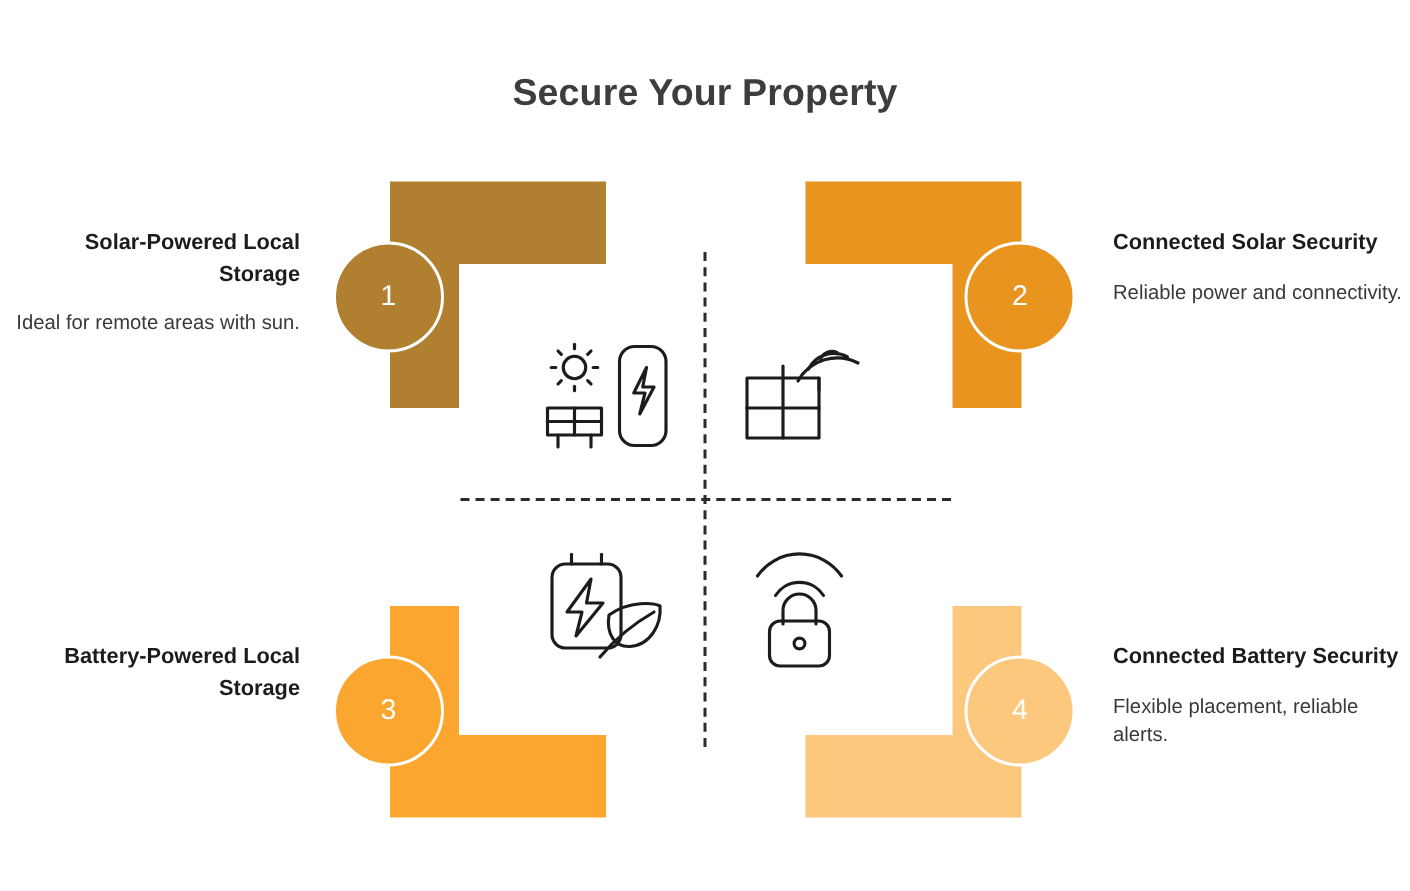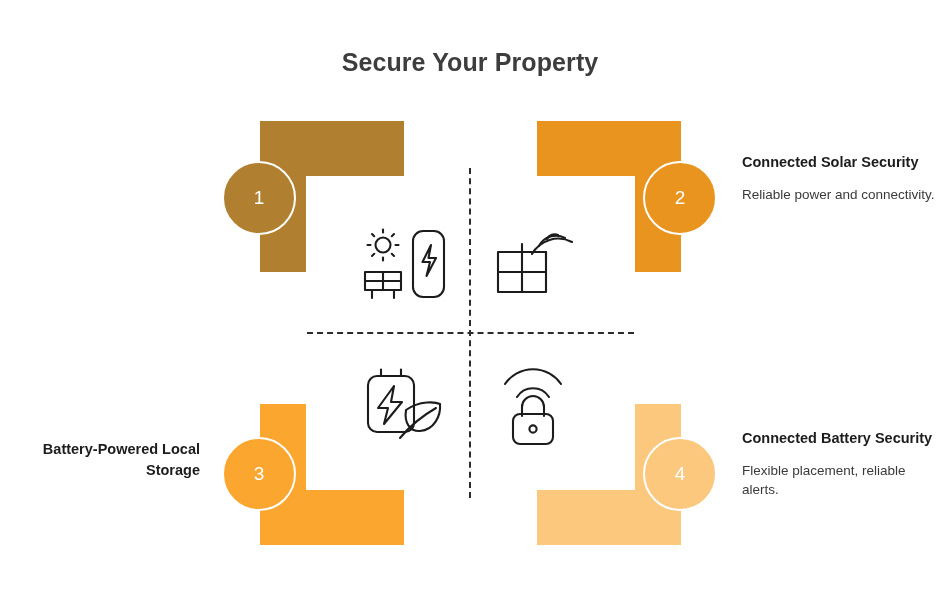--- a/index.html
+++ b/index.html
@@ -113,21 +113,21 @@
     font-size: 13.5px;
     font-weight: normal;
     color: #3a3a3a;
     line-height: 1.42;
   }
   .align-right { text-align: right; }
   .align-left  { text-align: left; }
 
   .t1 { left: 0px;   top: 152px; }
   .t2 { left: 742px; top: 152px; }
-  .t3 { left: 0px;   top: 439px; text-align: right; }
+  .t3 { left: 0px;   top: 428px; text-align: right; }
   .t4 { left: 742px; top: 428px; }
 
   
   .icon-wrap { position: absolute; }
   .i1 { left: 360px; top: 228px; }
   .i2 { left: 492px; top: 228px; }
   .i3 { left: 362px; top: 368px; }
   .i4 { left: 498px; top: 364px; }
 </style>
 </head>
@@ -232,20 +232,24 @@
       <path d="M7 20 A 34 34 0 0 1 63 20"></path>
       <path d="M19 33 A 19 19 0 0 1 51 33"></path>
 
       <path d="M24 52 V 43 A 11 11 0 0 1 46 43 V 52"></path>
 
       <rect x="15" y="50" width="40" height="30" rx="7"></rect>
       <circle cx="35" cy="65" r="3.6"></circle>
     </svg>
   </div>
 
+  <div class="textblock t1 align-right">
+    <div class="tb-head">Solar-Powered Local Storage</div>
+    <div class="tb-body">Ideal for remote areas with sun.</div>
+  </div>
 
   <div class="textblock t2 align-left">
     <div class="tb-head">Connected Solar Security</div>
     <div class="tb-body">Reliable power and connectivity.</div>
   </div>
 
   <div class="textblock t3 align-right">
     <div class="tb-head">Battery-Powered Local Storage</div>
   </div>
 

